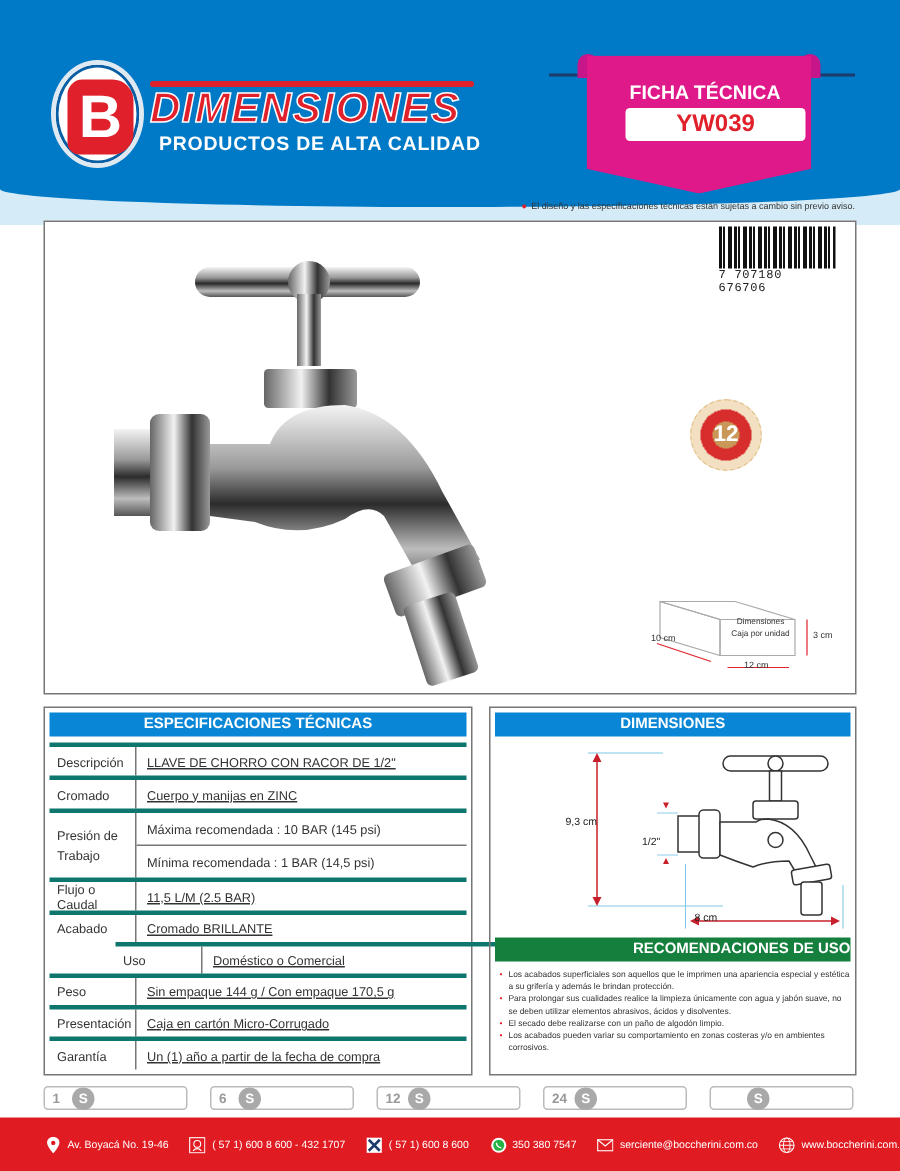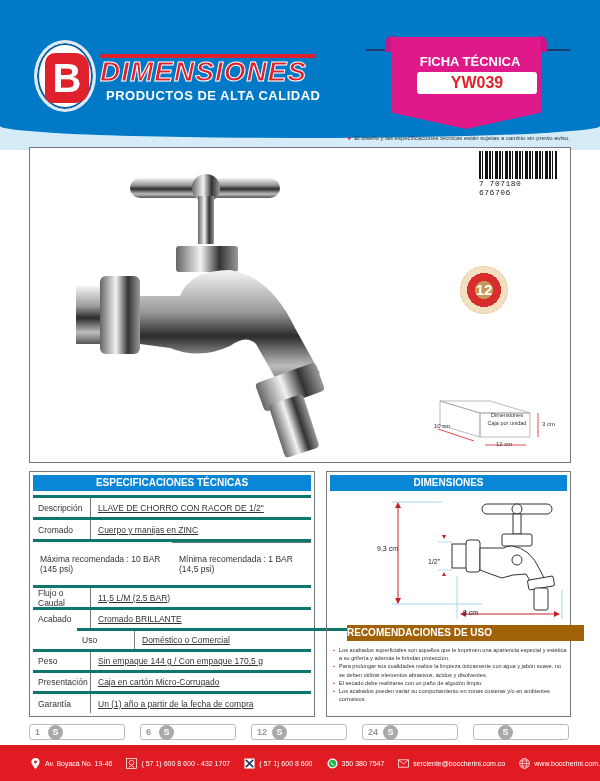--- a/index.html
+++ b/index.html
@@ -47,30 +47,30 @@
   .box-d { position: absolute; left: 0; top: 30px; font-size: 6px; color: #333; }
   .box-h { position: absolute; left: 108px; top: 24px; font-size: 6px; color: #333; }
 
   
   .specs { position: absolute; left: 29px; top: 471px; width: 286px; height: 246px; border: 1px solid #777; }
   .specs-head { position: absolute; left: 3px; top: 3px; width: 278px; height: 16px; background: #0a86d6; color: #fff; font-weight: bold;
     font-size: 10px; text-align: center; line-height: 16px; }
   .spec-row { position: absolute; left: 3px; width: 278px; border-top: 3px solid #0f766e; display: flex; }
   .spec-label { width: 58px; border-right: 1px solid #777; font-size: 8.5px; padding-left: 5px; display: flex; align-items: center; color: #333; }
   .spec-value { flex: 1; font-size: 8.5px; padding-left: 7px; display: flex; align-items: center; color: #333; text-decoration: underline; }
-  .spec-sub { display: flex; flex-direction: row; flex: 1; }
+  .spec-sub { display: flex; flex-direction: column; flex: 1; }
   .spec-sub > div { flex: 1; display: flex; align-items: center; padding-left: 7px; font-size: 8.5px; color: #333; }
   .spec-sub > div + div { border-top: 1px solid #777; }
 
   
   .dims { position: absolute; left: 326px; top: 471px; width: 245px; height: 246px; border: 1px solid #777; }
   .dims-head { position: absolute; left: 3px; top: 3px; width: 237px; height: 16px; background: #0a86d6; color: #fff; font-weight: bold;
     font-size: 10px; text-align: center; line-height: 16px; }
-  .reco-head { position: absolute; left: 20px; top: 153px; width: 237px; height: 16px; background: #a16207; color: #fff; font-weight: bold;
-    font-size: 10px; text-align: left; line-height: 16px; }
+  .reco-head { position: absolute; left: 3px; top: 153px; width: 237px; height: 16px; background: #15803d; color: #fff; font-weight: bold;
+    font-size: 10px; text-align: right; line-height: 16px; }
   .reco-list { position: absolute; left: 6px; top: 174px; width: 234px; list-style: none; }
   .reco-list li { font-size: 5.6px; line-height: 8.2px; color: #333; padding-left: 6px; position: relative; }
   .reco-list li::before { content: "•"; color: #e0202a; position: absolute; left: 0; top: 0; }
   .dim-label { position: absolute; font-size: 7px; color: #222; }
 
   
   .price-row { position: absolute; left: 29px; top: 724px; width: 542px; height: 16px; }
   .price-box { position: absolute; top: 0; width: 96px; height: 16px; border: 1px solid #bbb; border-radius: 3px; background: #fff; }
   .price-qty { position: absolute; left: 5px; top: 2px; font-size: 9px; font-weight: bold; color: #999; }
   .price-coin { position: absolute; top: 0px; width: 15px; height: 15px; border-radius: 50%; background: #a9a9a9; color: #fff; font-size: 9px;
@@ -173,20 +173,21 @@
 
   <div class="spec-row" style="top:23px;height:22px;">
     <div class="spec-label">Descripción</div>
     <div class="spec-value">LLAVE DE CHORRO CON RACOR DE 1/2"</div>
   </div>
   <div class="spec-row" style="top:45px;height:22px;">
     <div class="spec-label">Cromado</div>
     <div class="spec-value">Cuerpo y manijas en ZINC</div>
   </div>
   <div class="spec-row" style="top:67px;height:46px;">
+    <div class="spec-label" style="line-height:13px;">Presión de Trabajo</div>
     <div class="spec-sub">
       <div>Máxima recomendada : 10 BAR (145 psi)</div>
       <div>Mínima recomendada : 1 BAR (14,5 psi)</div>
     </div>
   </div>
   <div class="spec-row" style="top:113px;height:22px;">
     <div class="spec-label">Flujo o Caudal</div>
     <div class="spec-value">11,5 L/M (2.5 BAR)</div>
   </div>
   <div class="spec-row" style="top:135px;height:21px;">

